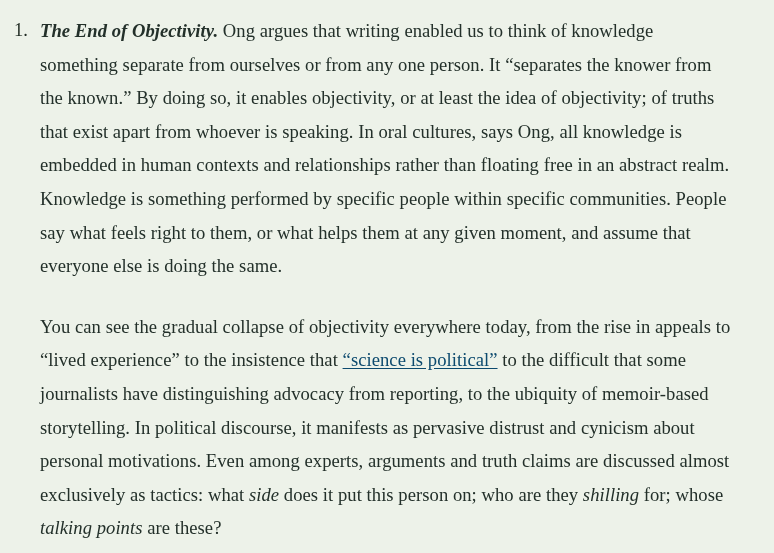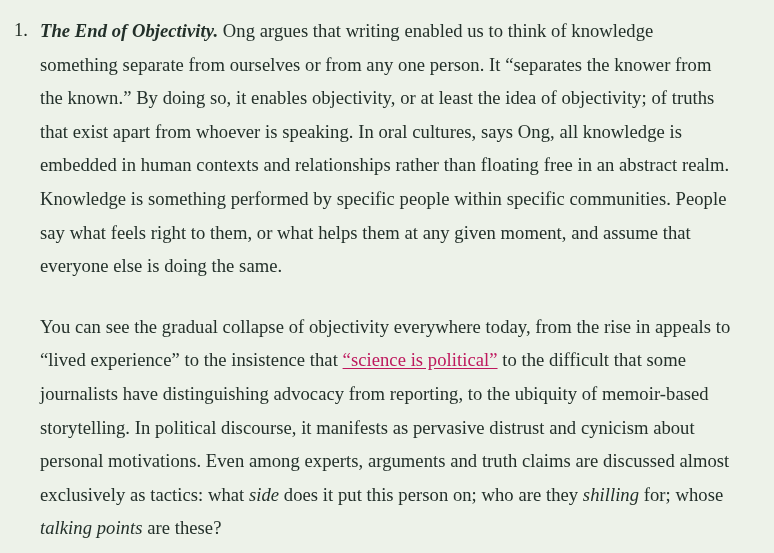--- a/index.html
+++ b/index.html
@@ -54,21 +54,21 @@
   }
   .lead {
     font-weight: bold;
     font-style: italic;
   }
   em {
   }
   .ulink {
     text-decoration: underline;
     text-underline-offset: 2px;
-    color: #be185d;
+    color: #0c4a6e;
   }
 </style>
 </head>
 <body>
 
 <div class="page">
   <ol class="list">
     <li>
       <p><span class="lead">The End of Objectivity.</span><span> Ong argues that writing enabled us to think of knowledge something separate from ourselves or from any one person. It “separates the knower from the known.” By doing so, it enables objectivity, or at least the idea of objectivity; of truths that exist apart from whoever is speaking. In oral cultures, says Ong, all knowledge is embedded in human contexts and relationships rather than floating free in an abstract realm. Knowledge is something performed by specific people within specific communities. People say what feels right to them, or what helps them at any given moment, and assume that everyone else is doing the same.</span></p>
       <p><span>You can see the gradual collapse of objectivity everywhere today, from the rise in appeals to “lived experience” to the insistence that </span><a class="ulink" href="#">“science is political”</a><span> to the difficult that some journalists have distinguishing advocacy from reporting, to the ubiquity of memoir-based storytelling. In political discourse, it manifests as pervasive distrust and cynicism about personal motivations. Even among experts, arguments and truth claims are discussed almost exclusively as tactics: what </span><em>side</em><span> does it put this person on; who are they </span><em>shilling</em><span> for; whose </span><em>talking points</em><span> are these?</span></p>

